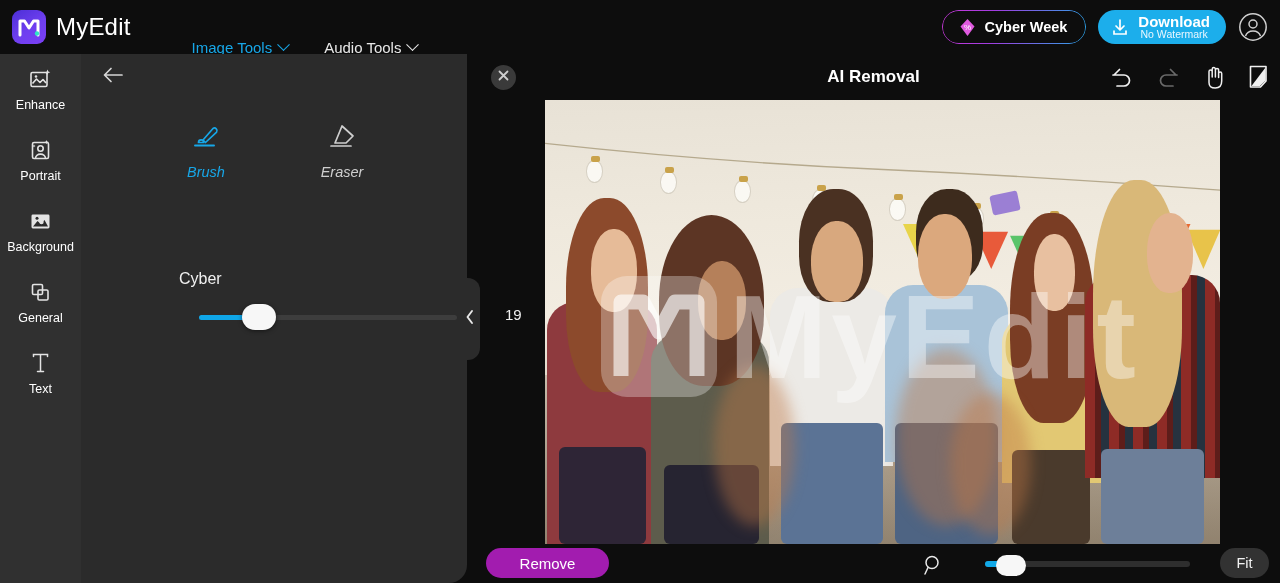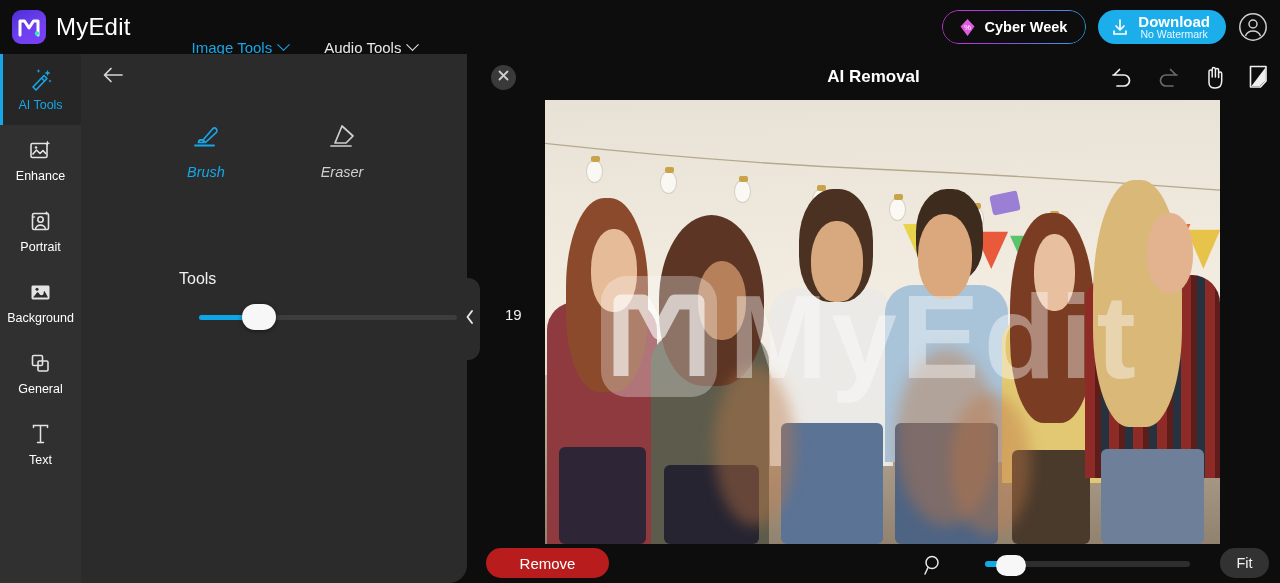--- a/index.html
+++ b/index.html
@@ -155,21 +155,21 @@
     border-radius: 50%; filter: blur(7px);
   }
 
   
   .bottombar {
     position: absolute; left: 467px; top: 544px; width: 813px; height: 39px;
     background: #0d0d0d;
   }
   .remove-btn {
     position: absolute; left: 19px; top: 4px; width: 123px; height: 30px;
-    border-radius: 15px; background: #b91c1c; color: #fff; font-size: 15px;
+    border-radius: 15px; background: #a21caf; color: #fff; font-size: 15px;
     display: flex; align-items: center; justify-content: center; cursor: pointer;
   }
   .zoom-ico { position: absolute; left: 455px; top: 10px; cursor: pointer; }
   .zslider { position: absolute; left: 518px; top: 11px; width: 205px; height: 17px; }
   .ztrack { position: absolute; left: 0; right: 0; top: 6px; height: 6px;
             background: #2e2e2e; border-radius: 3px; }
   .zfill { position: absolute; left: 0; top: 6px; width: 10px; height: 6px;
            background: #12a9e8; border-radius: 3px; }
   .zthumb { position: absolute; left: 9px; top: 0; width: 30px; height: 21px;
             background: #f7f7f7; border-radius: 11px; cursor: pointer; }
@@ -231,32 +231,20 @@
           <circle cx="15" cy="15" r="13.2" fill="none" stroke="#cfcfcf" stroke-width="1.5"></circle>
           <circle cx="15" cy="12" r="4" fill="none" stroke="#cfcfcf" stroke-width="1.5"></circle>
           <path d="M7.5 24 a7.8 7 0 0 1 15 0" fill="none" stroke="#cfcfcf" stroke-width="1.5"></path>
         </svg>
       </div>
     </div>
   </div>
 
   <div class="rail">
 
-    <div class="rail-item active">
-      <span class="rail-ico">
-        <svg width="25" height="25" viewBox="0 0 25 25">
-          <path d="M5 20 L16 8.5 L19 11.5 L8 23 Z" fill="none" stroke="#17a7e8" stroke-width="1.6" stroke-linejoin="round"></path>
-          <path d="M13.5 11 L16.5 14" stroke="#17a7e8" stroke-width="1.4"></path>
-          <path d="M19.5 3 l.9 2.1 2.1.9 -2.1.9 -.9 2.1 -.9 -2.1 -2.1 -.9 2.1 -.9 Z" fill="#17a7e8"></path>
-          <path d="M10.5 2 l.6 1.4 1.4.6 -1.4.6 -.6 1.4 -.6 -1.4 -1.4 -.6 1.4 -.6 Z" fill="#17a7e8"></path>
-          <path d="M22 12.5 l.5 1.1 1.1.5 -1.1.5 -.5 1.1 -.5 -1.1 -1.1 -.5 1.1 -.5 Z" fill="#17a7e8"></path>
-        </svg>
-      </span>
-      <span>AI Tools</span>
-    </div>
 
     <div class="rail-item">
       <span class="rail-ico">
         <svg width="25" height="25" viewBox="0 0 25 25">
           <rect x="3" y="5.5" width="16" height="14" rx="1.4" fill="none" stroke="#e3e3e3" stroke-width="1.6"></rect>
           <path d="M4.5 16.5 L8.5 12 L12 15.5 L15 12.5 L18 16" fill="none" stroke="#e3e3e3" stroke-width="1.6" stroke-linejoin="round"></path>
           <circle cx="8" cy="9.5" r="1.3" fill="#e3e3e3"></circle>
           <path d="M19.5 2.5 l.8 2 2 .8 -2 .8 -.8 2 -.8 -2 -2 -.8 2 -.8 Z" fill="#e3e3e3"></path>
         </svg>
       </span>
@@ -330,21 +318,21 @@
         <span>
           <svg width="32" height="30" viewBox="0 0 32 30">
             <path d="M16 4 L27 14 L20 21 L9 21 Z" fill="none" stroke="#cfcfcf" stroke-width="1.7" stroke-linejoin="round"></path>
             <path d="M5 24 L25 24" stroke="#cfcfcf" stroke-width="1.7" stroke-linecap="round"></path>
           </svg>
         </span>
         <span>Eraser</span>
       </div>
     </div>
 
-    <div class="size-label">Tools</div>
+    <div class="size-label">Cyber</div>
 
     <div class="slider-row">
       <div class="track"></div>
       <div class="track-fill" id="sizeFill" style="width: 48.56px;"></div>
       <div class="thumb" id="sizeThumb" style="left: 62.56px;"></div>
     </div>
     <div class="size-val">19</div>
   </div>
 
   <div class="collapse-tab">

